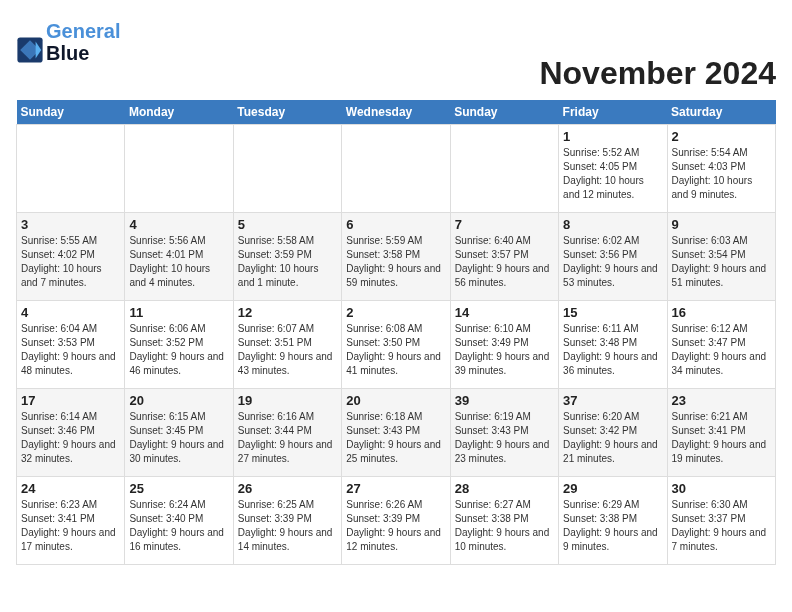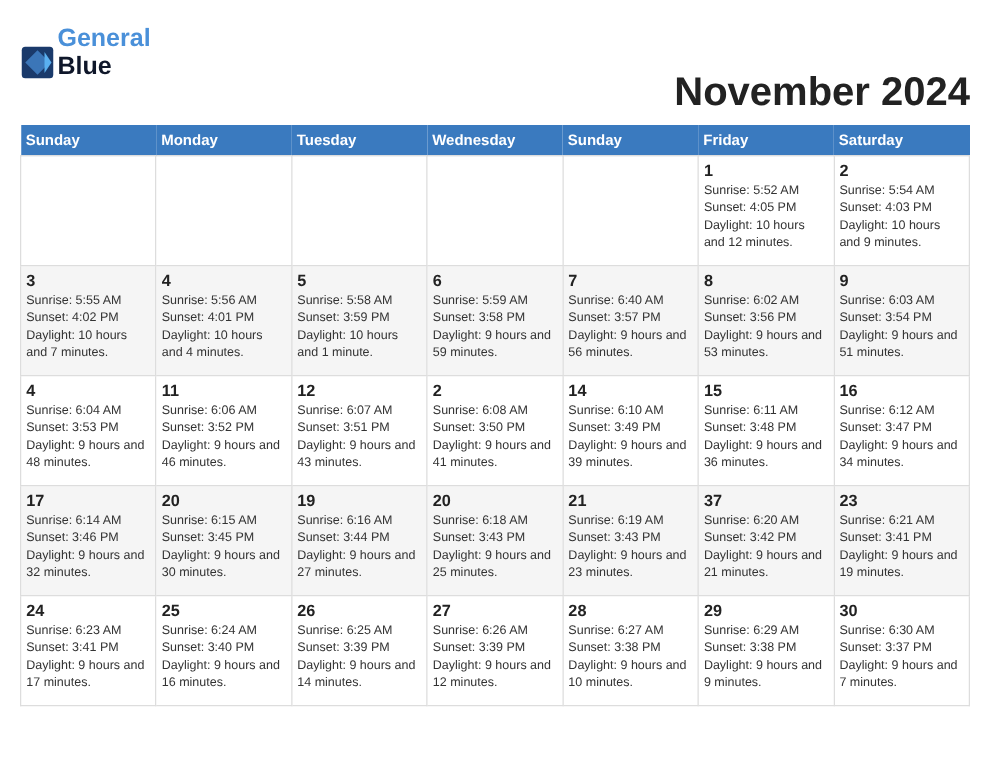--- a/index.html
+++ b/index.html
@@ -249,21 +249,21 @@
 Sunset: 3:44 PM
 Daylight: 9 hours and 27 minutes.</div>
         </td>
         <td>
           <span class="day-num">20</span>
           <div class="day-detail">Sunrise: 6:18 AM
 Sunset: 3:43 PM
 Daylight: 9 hours and 25 minutes.</div>
         </td>
         <td>
-          <span class="day-num">21</span>
+          <span class="day-num">39</span>
           <div class="day-detail">Sunrise: 6:19 AM
 Sunset: 3:43 PM
 Daylight: 9 hours and 23 minutes.</div>
         </td>
         <td>
           <span class="day-num">37</span>
           <div class="day-detail">Sunrise: 6:20 AM
 Sunset: 3:42 PM
 Daylight: 9 hours and 21 minutes.</div>
         </td>

